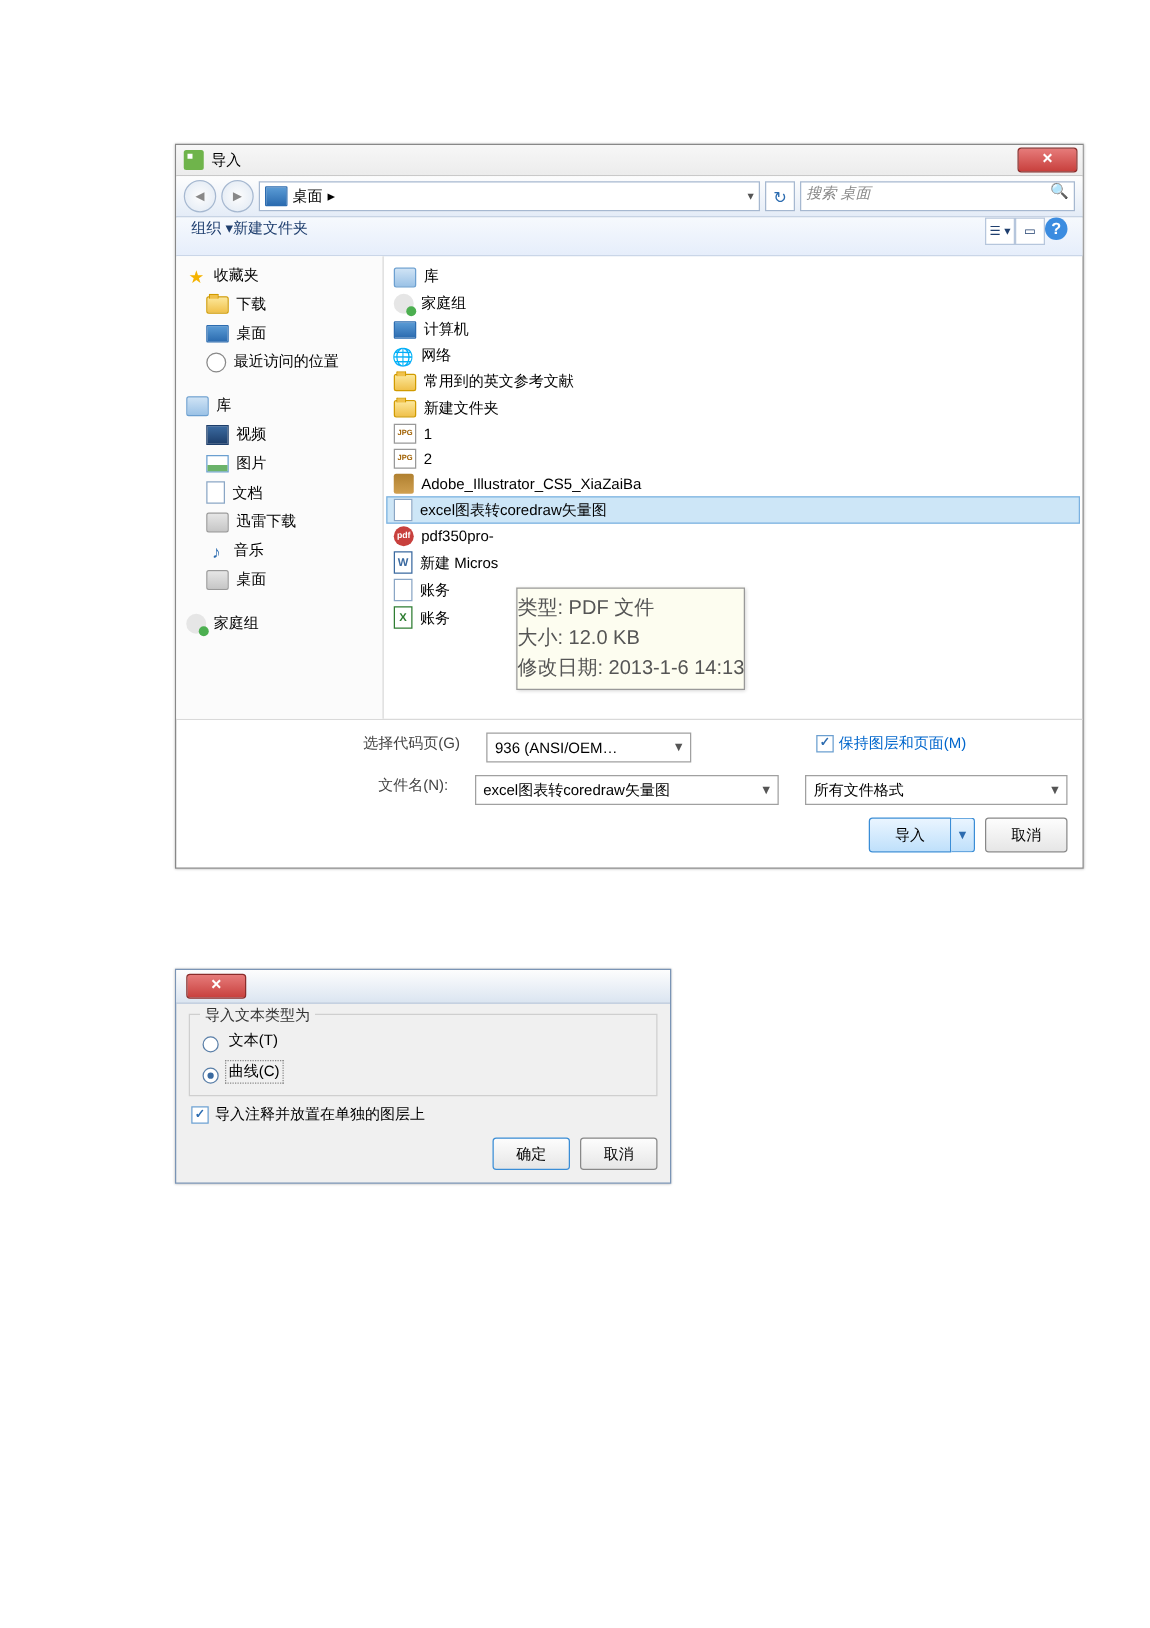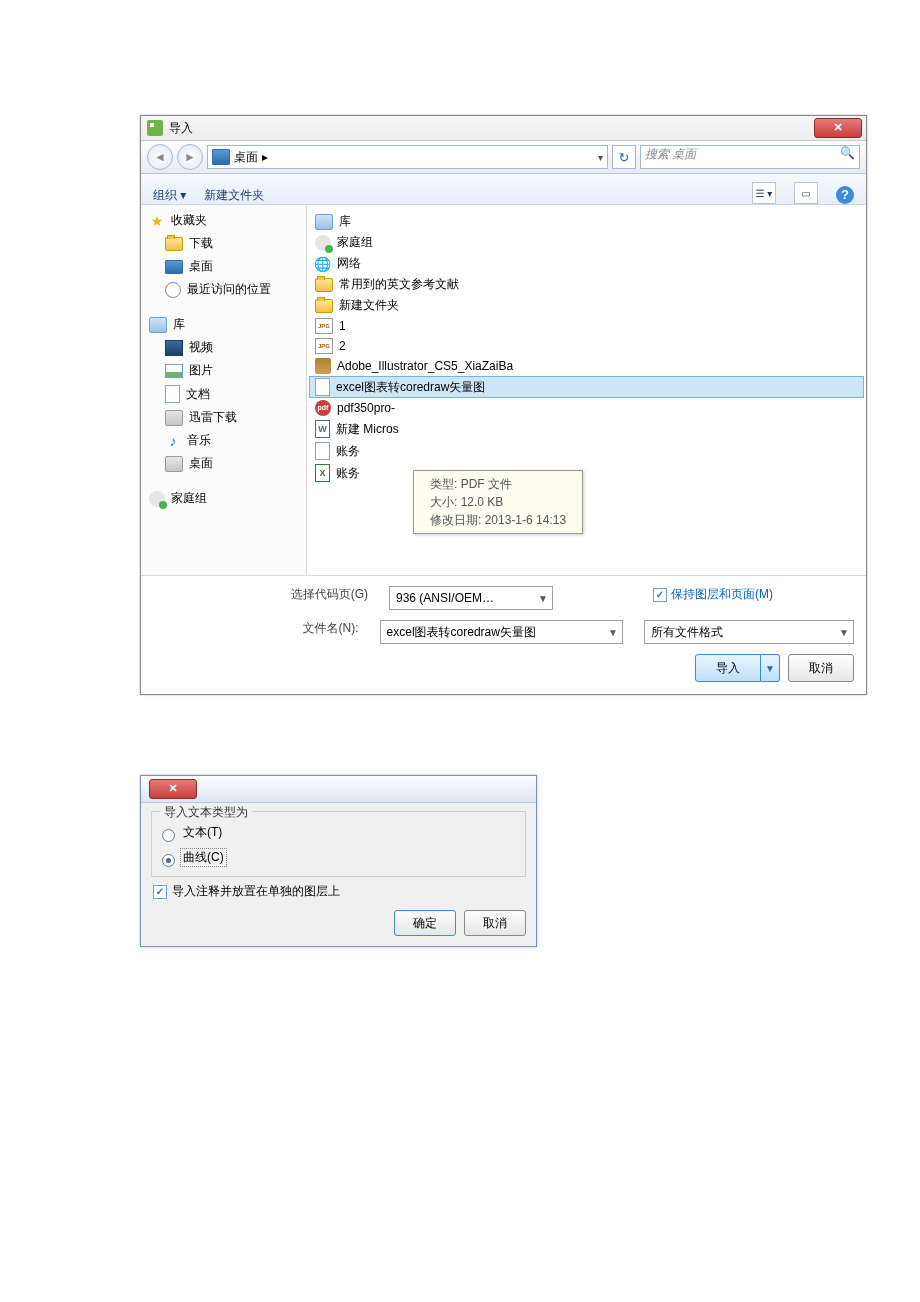--- a/index.html
+++ b/index.html
@@ -11,21 +11,21 @@
 .titlebar .app-icon::before{content:"";position:absolute;left:3px;top:3px;width:4px;height:4px;background:#fff}
 .titlebar .title{flex:1}
 .closeX{width:46px;height:18px;margin-right:4px;background:linear-gradient(#e67b7a,#c8403d);border:1px solid #8a2c2a;border-radius:3px;color:#fff;font-weight:bold;text-align:center;line-height:16px;font-size:11px;cursor:default}
 .navbar{height:32px;background:linear-gradient(#fdfdfd,#e4ecf7);border-bottom:1px solid #b6c6dc;display:flex;align-items:center;gap:4px;padding:0 6px}
 .navbtn{width:24px;height:24px;border:1px solid #a6b8d0;border-radius:50%;background:radial-gradient(#fdfdfd,#dfe8f3);display:flex;align-items:center;justify-content:center;color:#888}
 .crumb{flex:1;height:22px;border:1px solid #a6b8d0;background:#fff;display:flex;align-items:center;padding:0 4px;gap:4px}
 .crumb .monitor-icon{width:16px;height:14px;background:linear-gradient(#5a9bd5,#2c6cb0);border:1px solid #2c6cb0;border-radius:1px}
 .refbtn{width:22px;height:22px;border:1px solid #a6b8d0;background:#fff;color:#2c6cb0;display:flex;align-items:center;justify-content:center;font-size:13px}
 .searchbox{width:210px;height:22px;border:1px solid #a6b8d0;background:#fff;display:flex;align-items:flex-start;padding:0 4px;color:#888;font-style:italic}
 .searchbox .mag{margin-left:auto;font-style:normal;color:#4a7ab5}
-.toolbar{height:30px;background:linear-gradient(#f6f9fd,#e6eefb);border-bottom:1px solid #cad6e8;display:flex;align-items:flex-end;padding:0 12px;gap:18px;color:#1e3e6e}
+.toolbar{height:30px;background:linear-gradient(#f6f9fd,#e6eefb);border-bottom:1px solid #cad6e8;display:flex;align-items:flex-start;padding:0 12px;color:#1e3e6e}
 .toolbar .spacer{flex:1}
 .toolbar .viewbtn{width:22px;height:20px;border:1px solid #b6c6dc;background:#fff;display:flex;align-items:center;justify-content:center;font-size:10px}
 .toolbar .help{width:18px;height:18px;border-radius:50%;background:#3b8ce0;color:#fff;font-weight:bold;text-align:center;line-height:18px;font-size:13px}
 .body{display:flex;height:370px}
 .sidebar{width:165px;border-right:1px solid #d9d9d9;background:#fbfbfb;overflow-y:auto;padding:4px 0;position:relative}
 .sidebar::-webkit-scrollbar{width:16px}
 .sidebar::-webkit-scrollbar-thumb{background:#c6c6c6;border:1px solid #a0a0a0;border-radius:2px}
 .sidebar::-webkit-scrollbar-track{background:#efefef;border-left:1px solid #ddd}
 .sb-section{font-size:12px}
 .sb-title{display:flex;align-items:center;gap:6px;padding:3px 8px}
@@ -47,21 +47,21 @@
 .ic-fg::after{content:"";position:absolute;right:-2px;bottom:-2px;width:8px;height:8px;border-radius:50%;background:#4caf50}
 .ic-jpg{width:16px;height:14px;border:1px solid #999;background:#fff;position:relative;font-size:6px;text-align:center;line-height:13px;color:#a06000;font-weight:bold}
 .ic-cd{background:linear-gradient(#b08030,#d0a050);border-radius:2px}
 .ic-pdf{background:#c8403d;border-radius:50%;color:#fff;font-size:7px;text-align:center;line-height:16px;font-weight:bold}
 .ic-word{width:13px;height:16px;border:1px solid #3b6aa0;background:#fff;color:#3b6aa0;font-size:9px;font-weight:bold;text-align:center;line-height:15px}
 .ic-xls{width:13px;height:16px;border:1px solid #2e7d32;background:#fff;color:#2e7d32;font-size:9px;font-weight:bold;text-align:center;line-height:15px}
 .ic-net{color:#2c6cb0;font-size:14px}
 .filelist{flex:1;padding:6px 2px;overflow:auto;position:relative}
 .f-item{display:flex;align-items:center;gap:6px;padding:2px 6px}
 .f-item.selected{background:#cde6f7;border:1px solid #7bb1e0;padding:1px 5px}
-.tooltip{position:absolute;left:106px;top:265px;border:1px solid #999;background:#fdfdf0;padding:4px 16px;font-size:12px;line-height:1.5;color:#555;box-shadow:1px 1px 3px rgba(0,0,0,.2)}
+.tooltip{position:absolute;left:106px;top:265px;border:1px solid #999;background:#fdfdf0;padding:4px 0;font-size:16px;line-height:1.5;color:#555;box-shadow:1px 1px 3px rgba(0,0,0,.2)}
 .bottom{border-top:1px solid #d9d9d9;padding:10px 12px 12px}
 .row{display:flex;align-items:flex-start;gap:21px;margin-bottom:10px}
 .row .rlabel{width:215px;text-align:right;color:#444}
 .combo{height:22px;border:1px solid #a0a0a0;background:#fff;display:flex;align-items:center;padding:0 6px;position:relative}
 .combo .arrow{position:absolute;right:4px;font-size:10px;color:#555}
 .chk{display:flex;align-items:center;gap:4px}
 .chk .box{width:12px;height:12px;border:1px solid #6b9fd0;background:#fff;color:#2c6cb0;font-size:10px;text-align:center;line-height:11px;font-weight:bold}
 .chk a{color:#0066cc;text-decoration:none}
 .btnrow{display:flex;justify-content:flex-end;gap:8px}
 .btn{height:26px;border:1px solid #888;background:linear-gradient(#fdfdfd,#e6e6e6);padding:0 20px;display:flex;align-items:center;border-radius:3px;font-size:12px}
@@ -182,20 +182,24 @@
       <div class="filelist">
         <div class="f-item">
             <span class="ic ic-libs"></span>
             <span>库</span>
           </div>
         <div class="f-item">
             <span class="ic ic-fg"></span>
             <span>家庭组</span>
           </div>
         <div class="f-item">
+            <span class="ic ic-monitor"></span>
+            <span>计算机</span>
+          </div>
+        <div class="f-item">
             <span class="ic ic-net">🌐</span>
             <span>网络</span>
           </div>
         <div class="f-item">
             <span class="ic ic-folder"></span>
             <span>常用到的英文参考文献</span>
           </div>
         <div class="f-item">
             <span class="ic ic-folder"></span>
             <span>新建文件夹</span>

